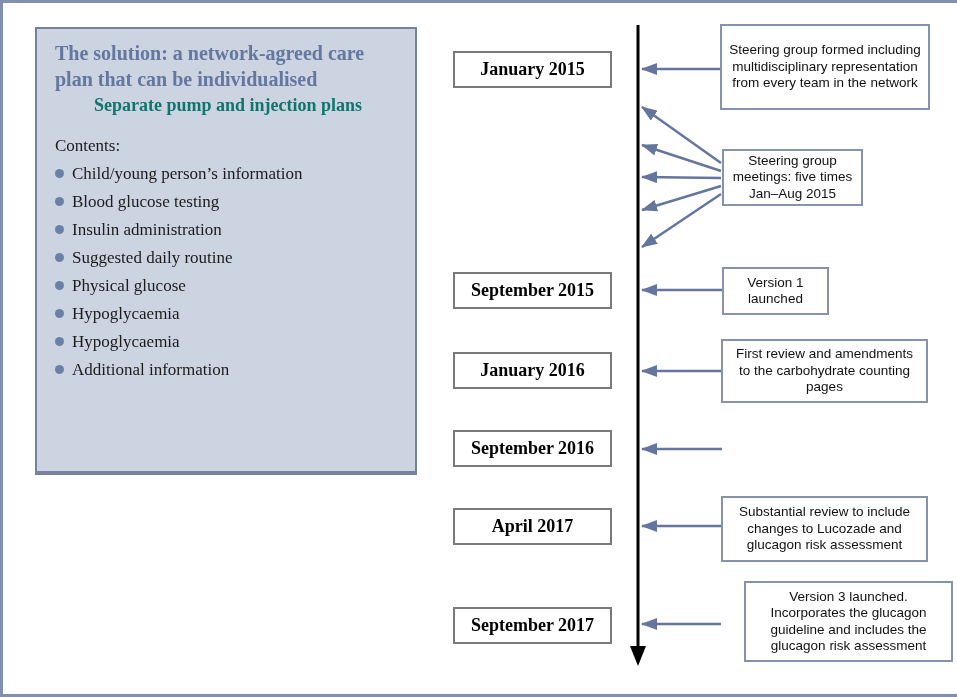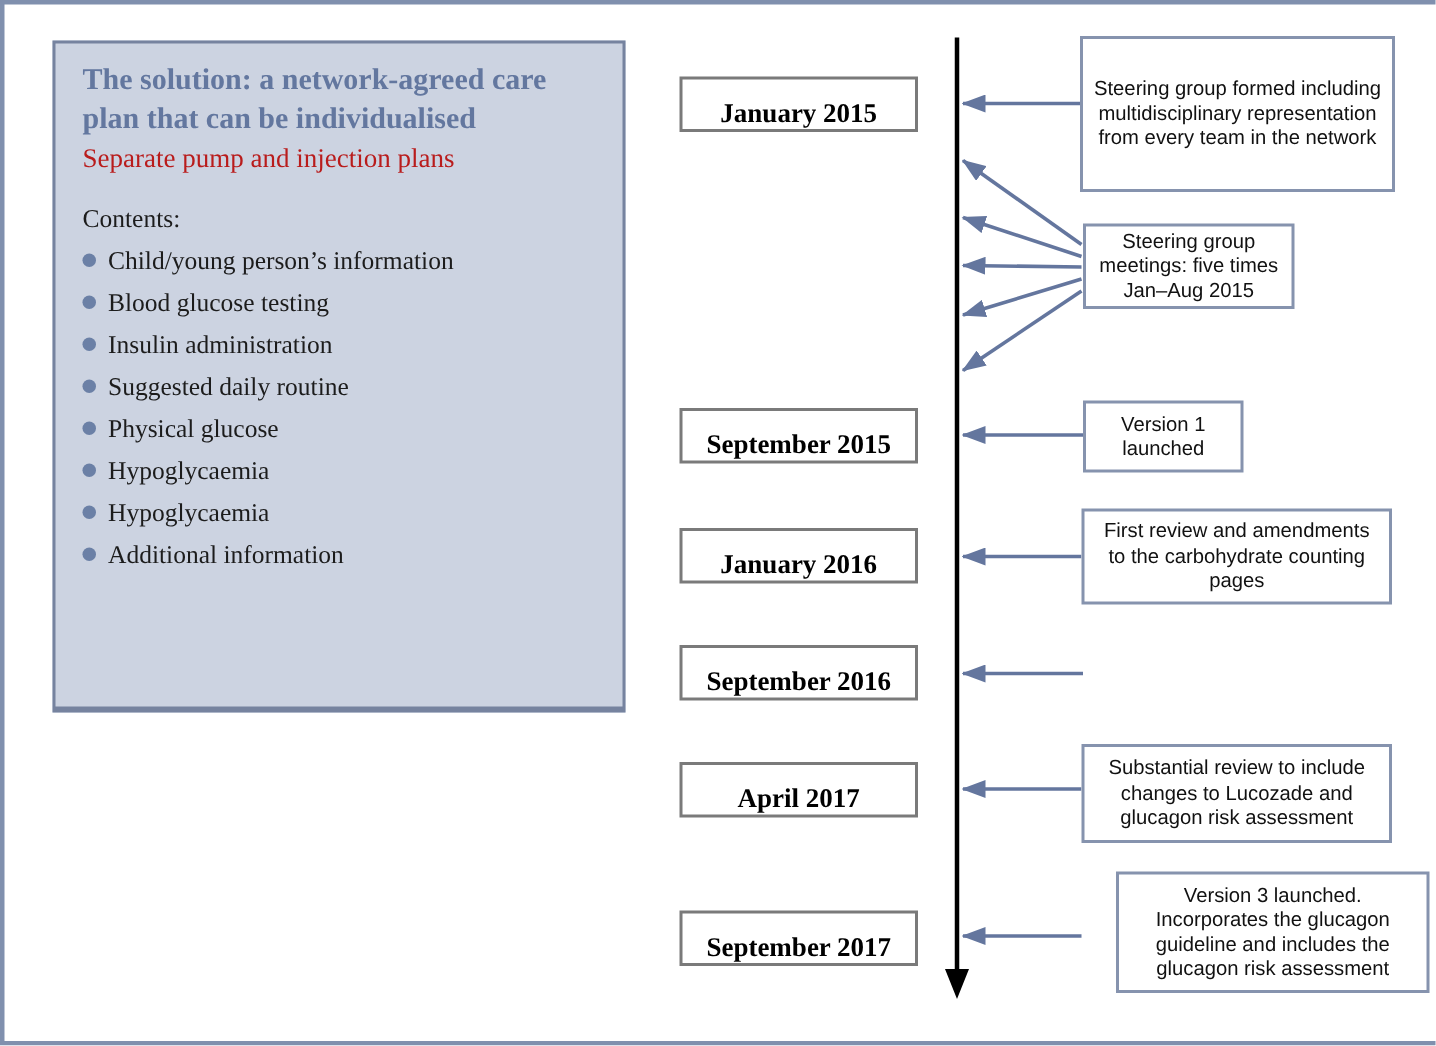--- a/index.html
+++ b/index.html
@@ -26,23 +26,24 @@
     padding: 11px 14px 0 18px;
   }
   .panel-title {
     font-size: 20px;
     font-weight: bold;
     line-height: 1.3;
     color: #63779f;
   }
   .panel-subtitle {
     font-size: 18px;
-    font-weight: normal;
-    color: #b91c1c;
+    font-weight: bold;
+    color: #0f766e;
     margin-top: 3px;
+    text-align: center;
   }
   .contents-label {
     font-size: 17px;
     color: #1c1c1c;
     margin-top: 20px;
   }
   .contents-list { max-width: 312px; }
   .list-item {
     position: relative;
     font-size: 17px;
@@ -68,21 +69,21 @@
 
   
   .date-box {
     position: absolute;
     left: 453px;
     width: 159px; height: 37px;
     background: #ffffff;
     border: 2px solid #7a7a7a;
     box-sizing: border-box;
     display: flex;
-    align-items: flex-end;
+    align-items: center;
     justify-content: center;
     font-weight: bold;
     font-size: 18px;
     color: #000000;
     z-index: 2;
   }
 
   
   .note-box {
     position: absolute;
@@ -161,21 +162,21 @@
   <div class="date-box" style="top:430px">
       <span>September 2016</span>
     </div>
   <div class="date-box" style="top:508px">
       <span>April 2017</span>
     </div>
   <div class="date-box" style="top:607px">
       <span>September 2017</span>
     </div>
 
-  <div class="note-box" style="left:720px; top:24px;  width:210px; height:104px">
+  <div class="note-box" style="left:720px; top:24px;  width:210px; height:86px">
       <span>Steering group formed including multidisciplinary representation from every team in the network</span>
     </div>
   <div class="note-box" style="left:722px; top:149px; width:141px; height:57px">
       <span>Steering group meetings: five times Jan–Aug 2015</span>
     </div>
   <div class="note-box" style="left:722px; top:267px; width:107px; height:48px">
       <span>Version 1 launched</span>
     </div>
   <div class="note-box" style="left:721px; top:339px; width:207px; height:64px">
       <span>First review and amendments to the carbohydrate counting pages</span>

